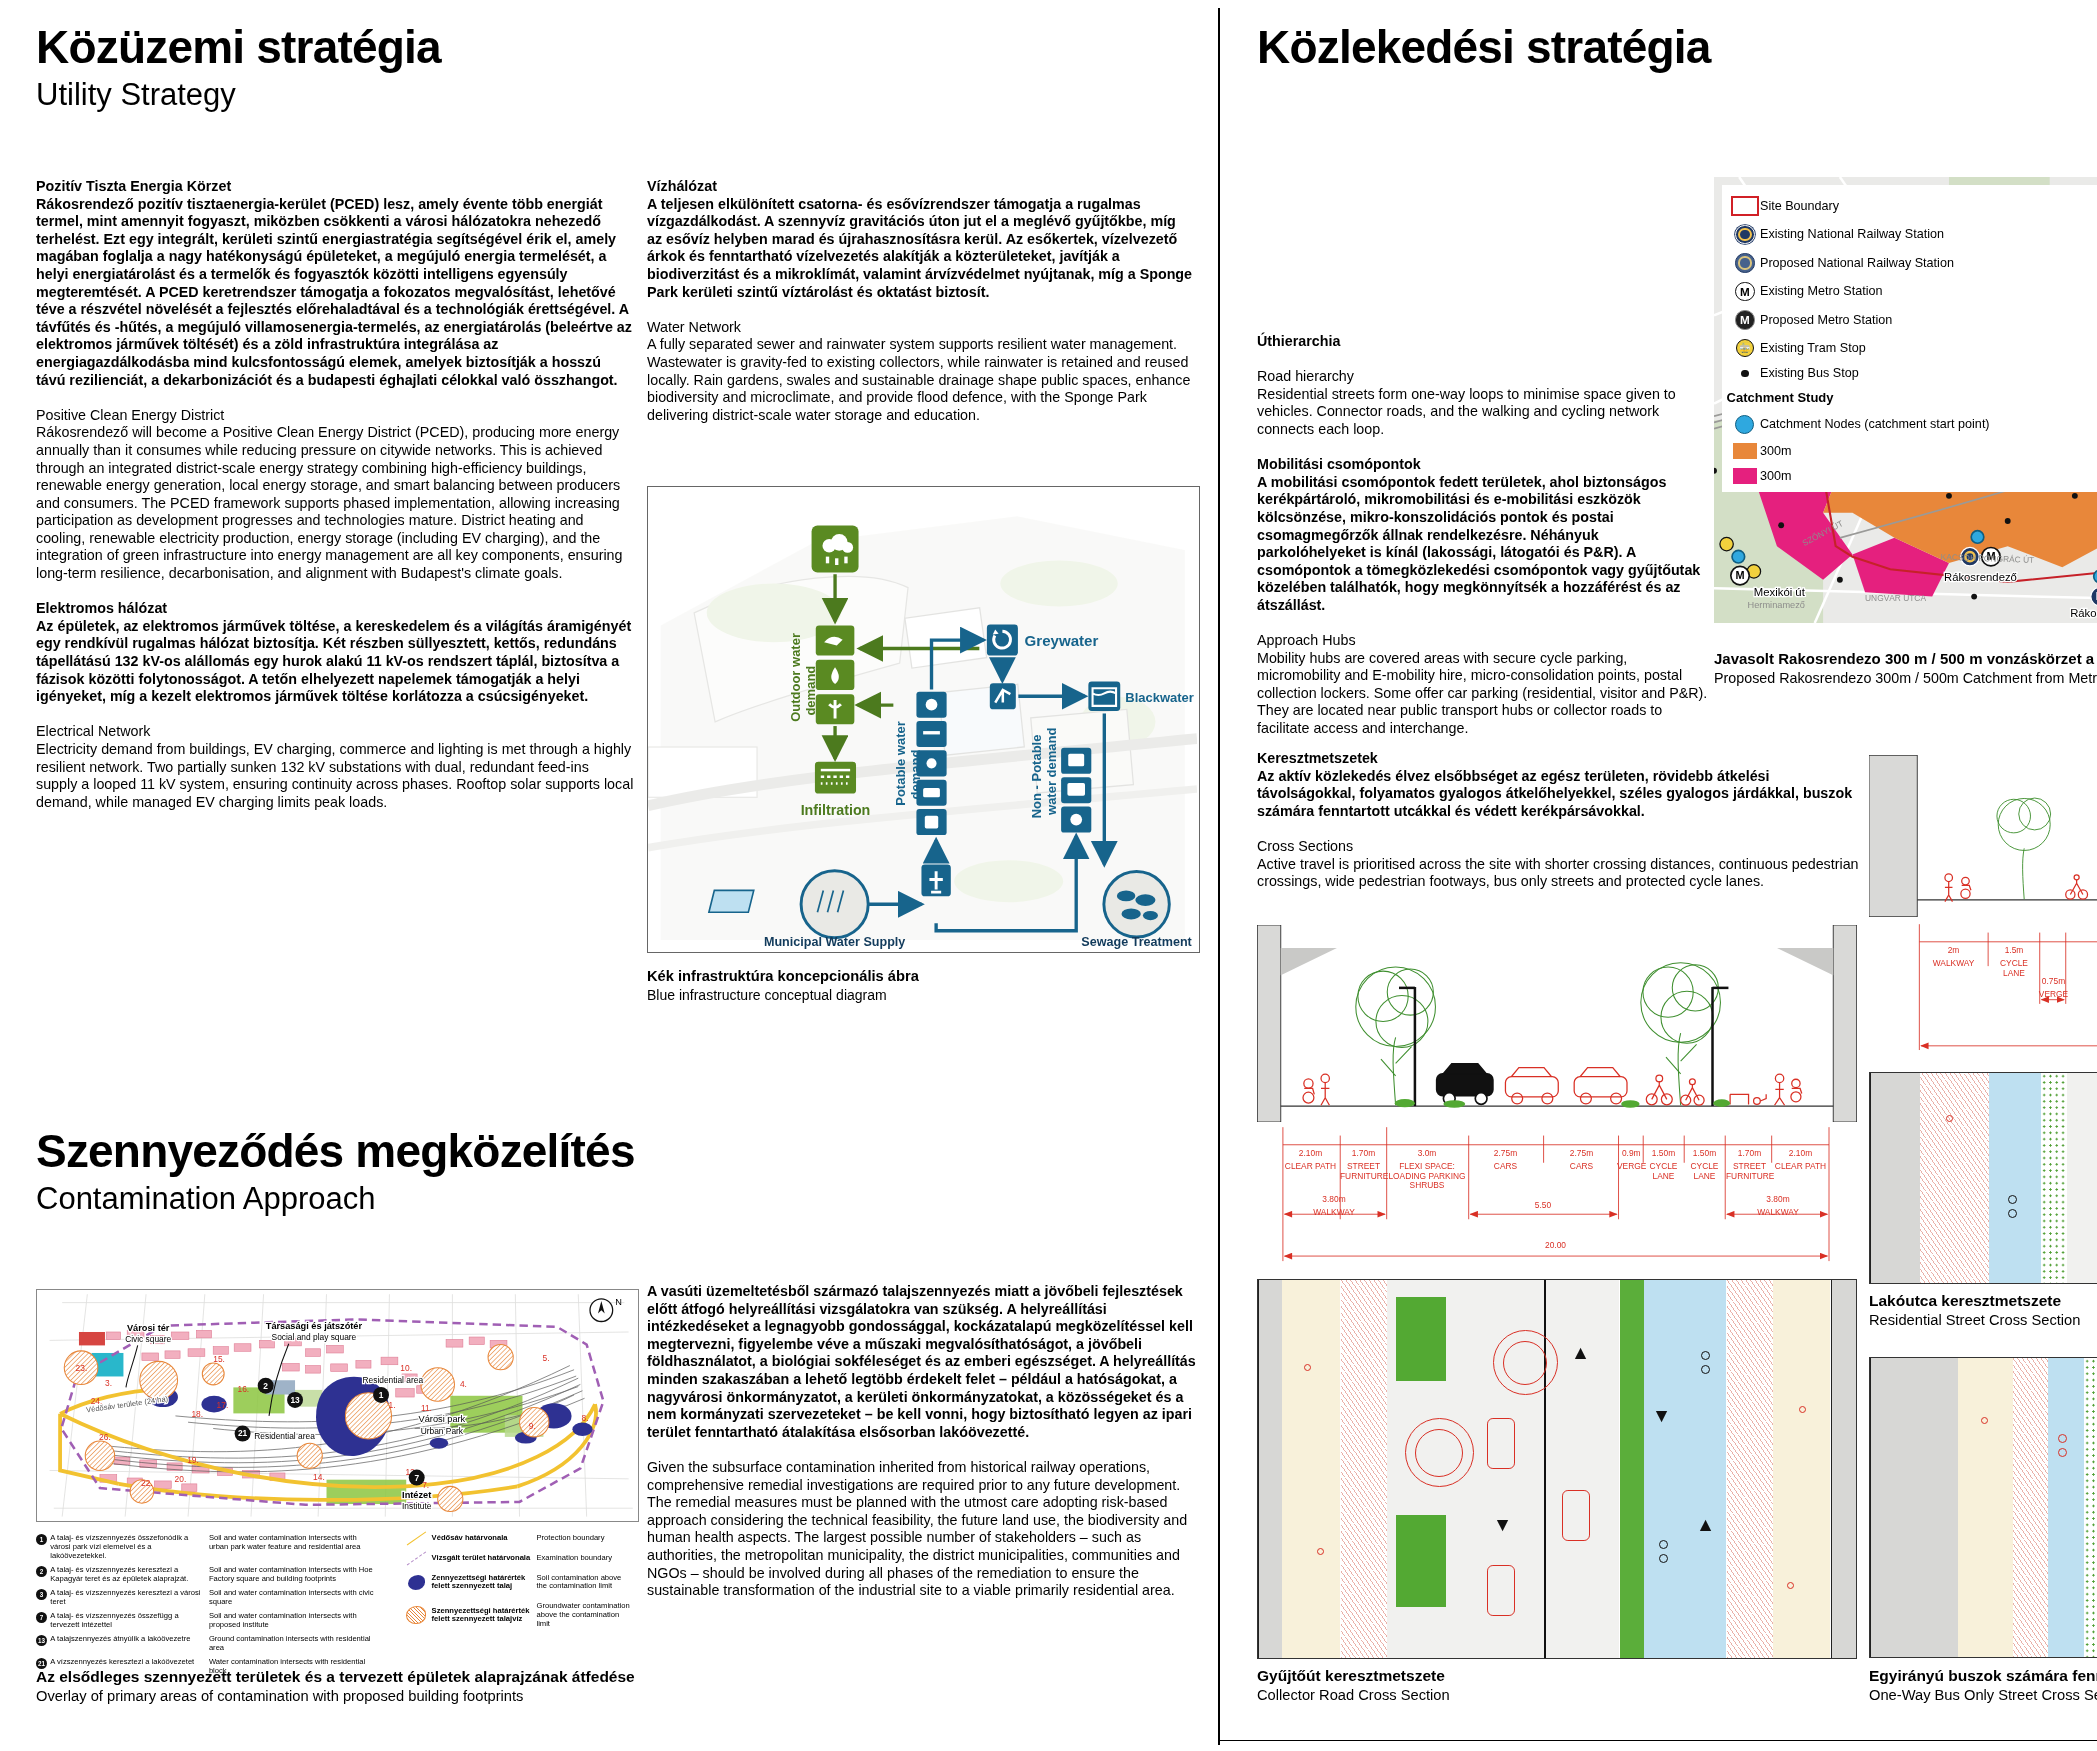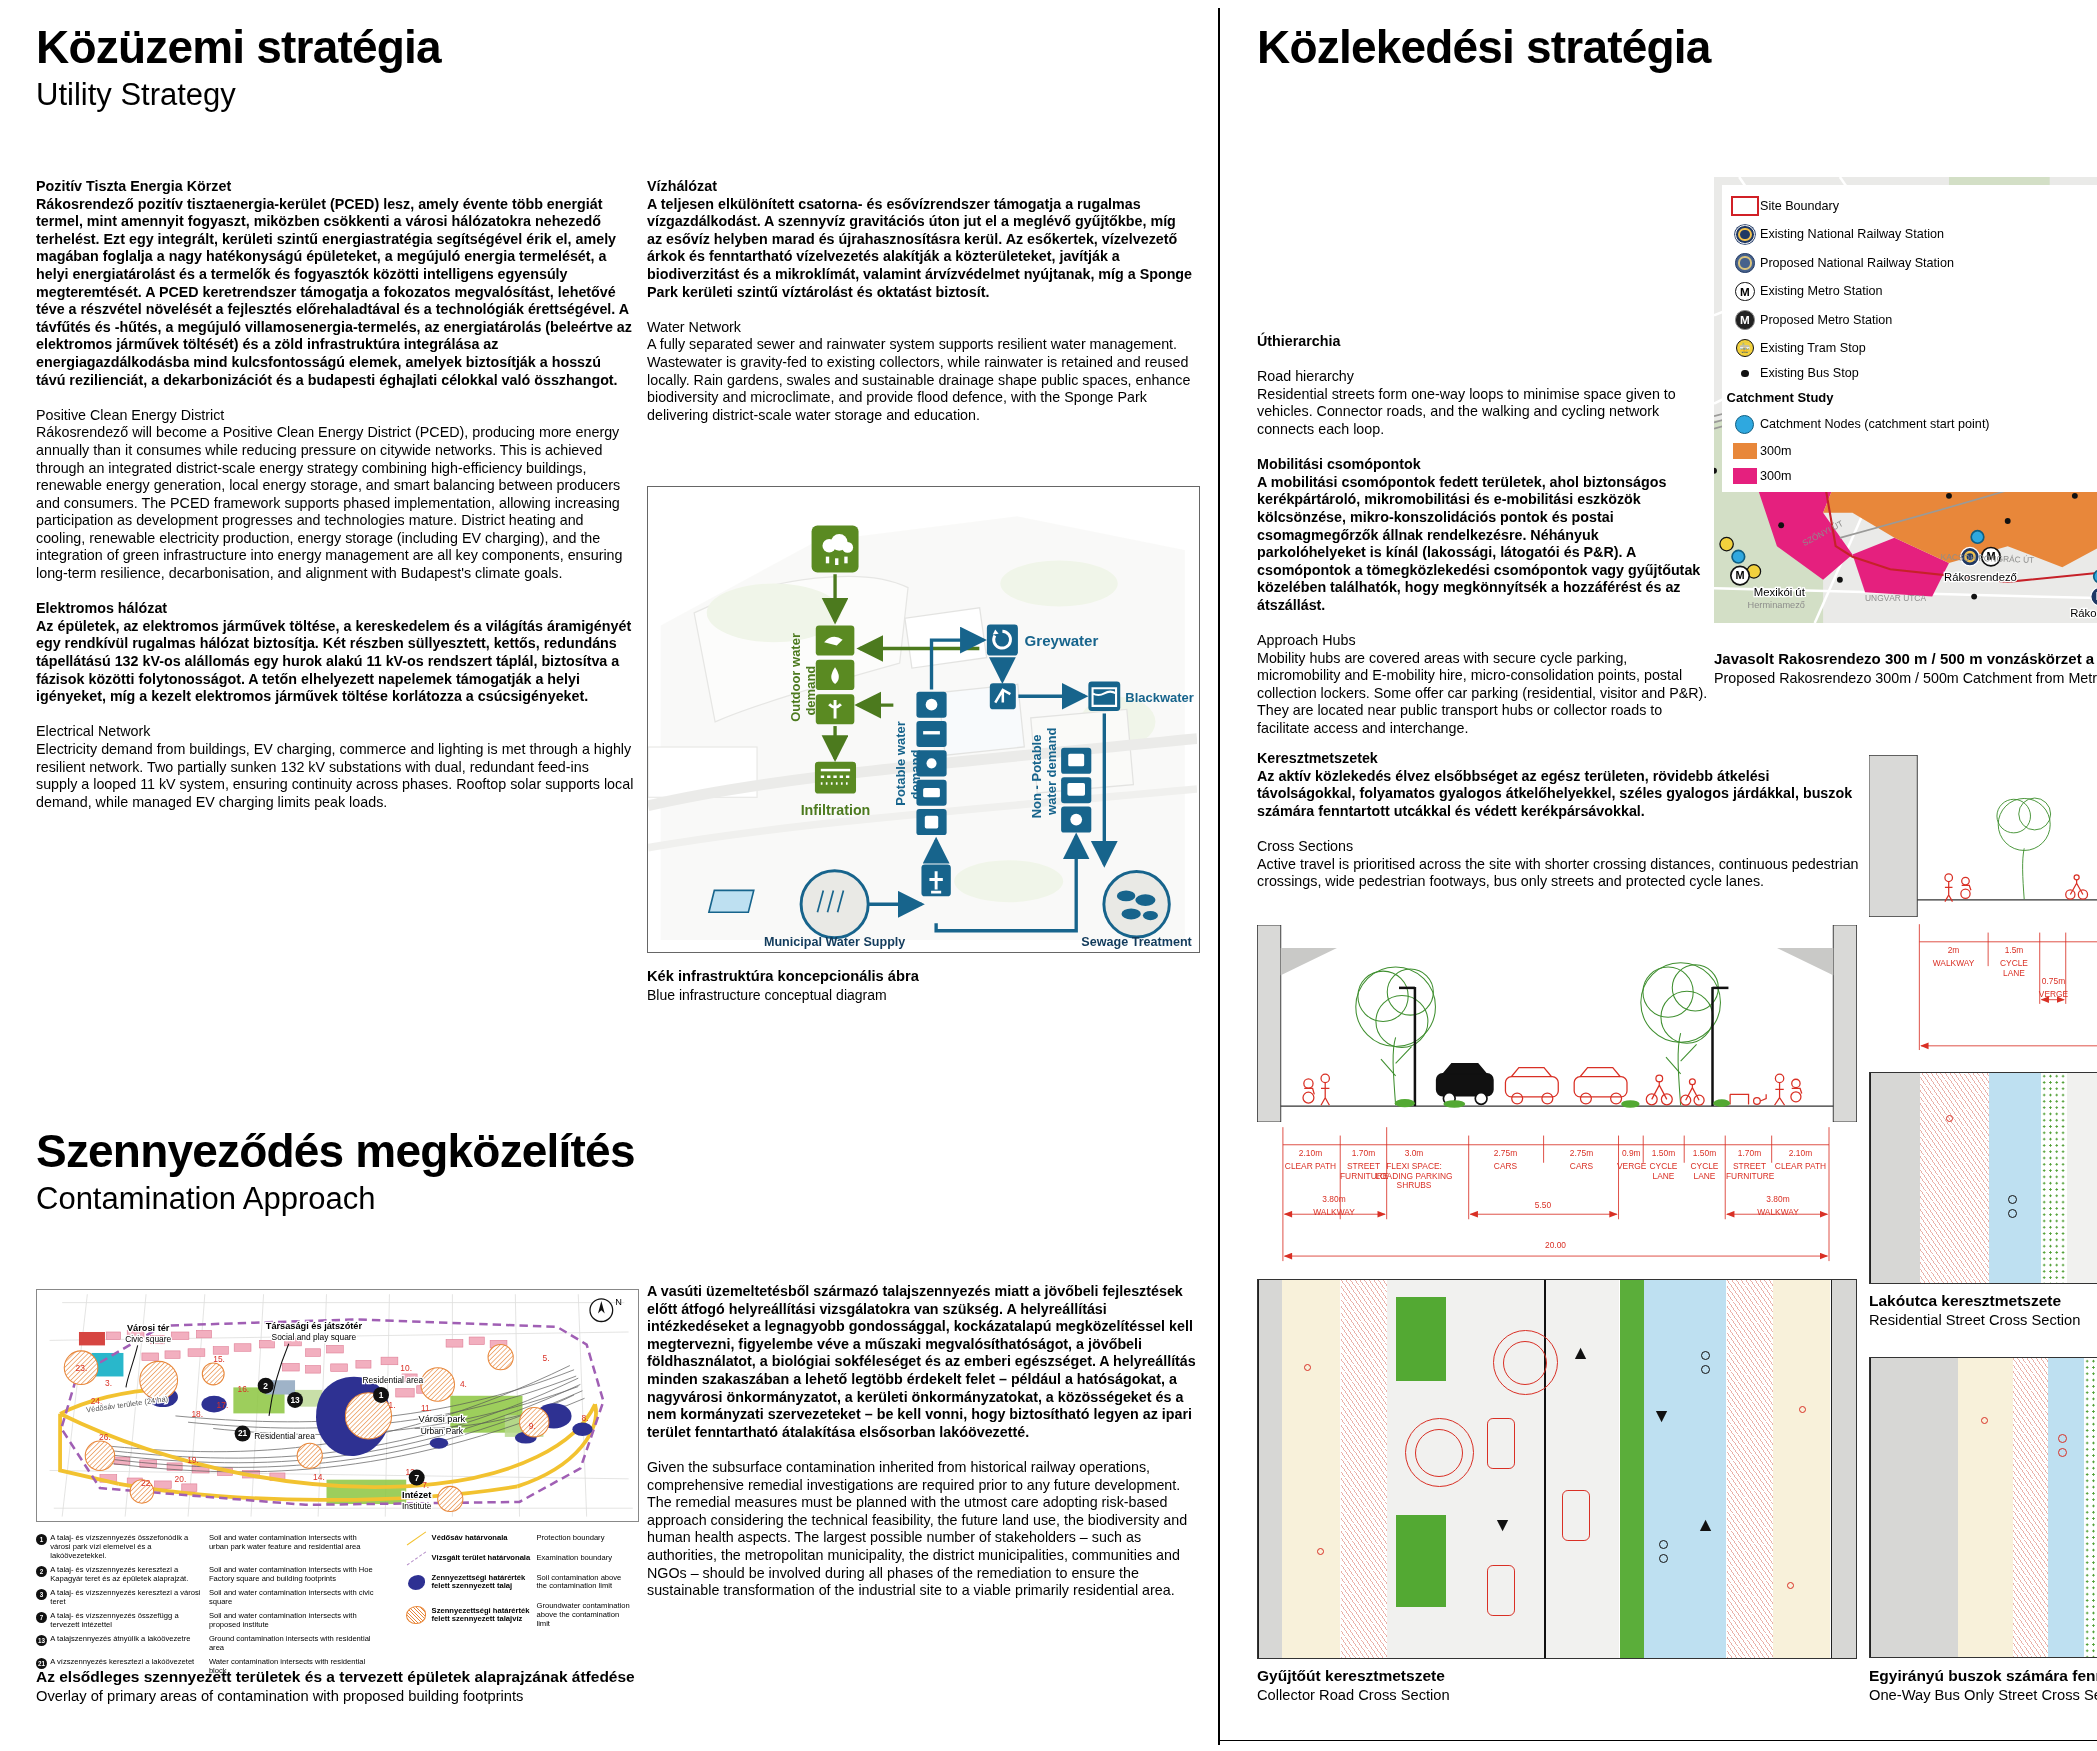--- a/index.html
+++ b/index.html
@@ -875,21 +875,21 @@
       </g>
     </svg>
     <div class="dim-label" style="left:25px;width:57px;top:26px;">
         <div class="dim-w">2.10m</div>
         <div>CLEAR PATH</div>
       </div>
     <div class="dim-label" style="left:83px;width:47px;top:26px;">
         <div class="dim-w">1.70m</div>
         <div>STREET FURNITURE</div>
       </div>
-    <div class="dim-label" style="left:116px;width:82px;top:26px;">
+    <div class="dim-label" style="left:129px;width:82px;top:26px;">
         <div class="dim-w">3.0m</div>
         <div>FLEXI SPACE: LOADING PARKING SHRUBS</div>
       </div>
     <div class="dim-label" style="left:211px;width:75px;top:26px;">
         <div class="dim-w">2.75m</div>
         <div>CARS</div>
       </div>
     <div class="dim-label" style="left:287px;width:75px;top:26px;">
         <div class="dim-w">2.75m</div>
         <div>CARS</div>

